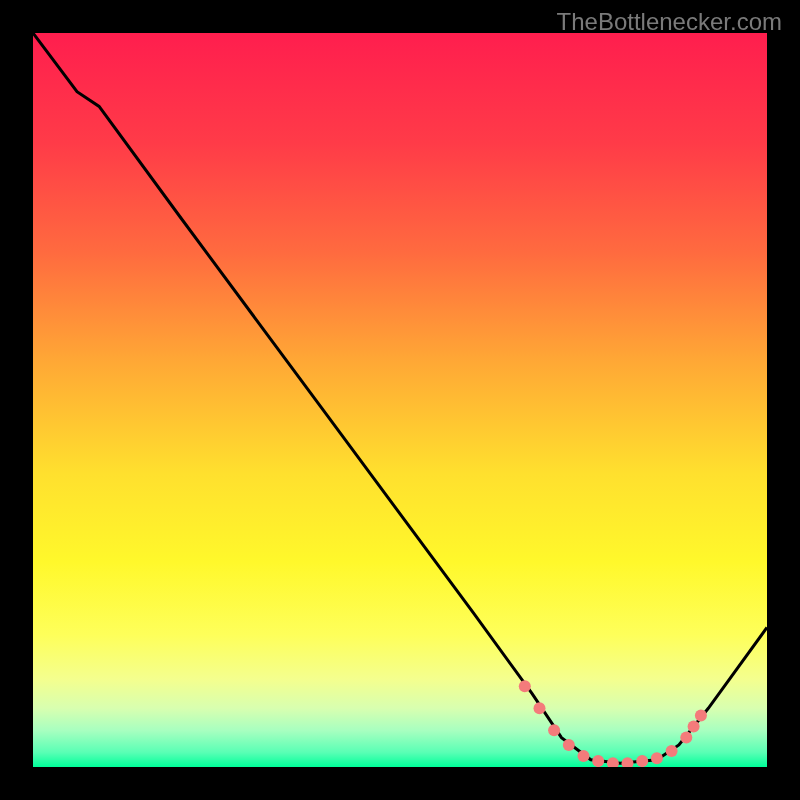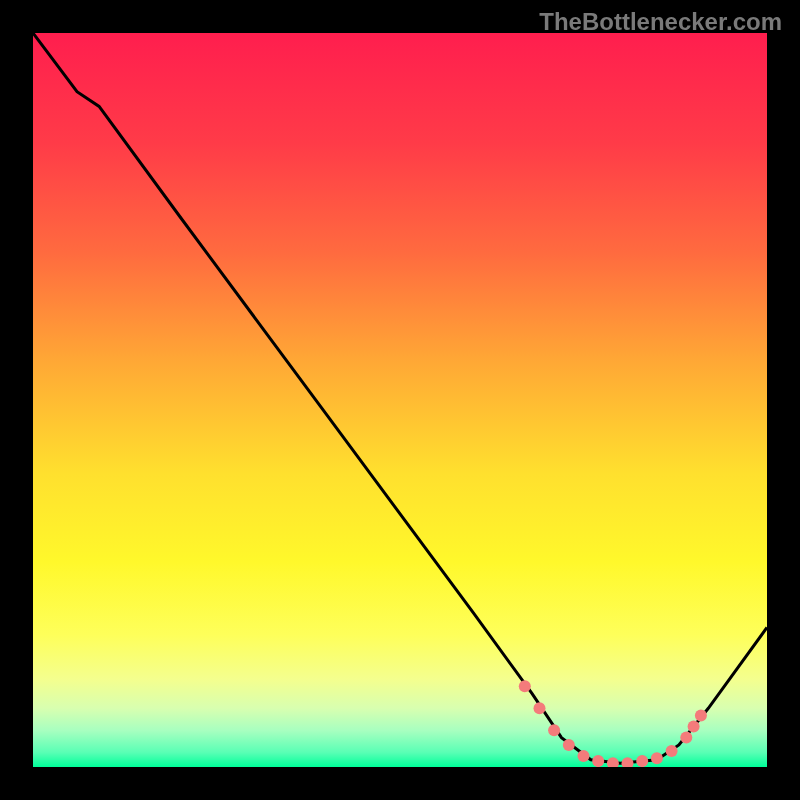--- a/index.html
+++ b/index.html
@@ -13,21 +13,21 @@
       background: #000;
       position: relative;
       font-family: Arial, sans-serif;
     }
     .watermark {
       position: absolute;
       top: 8px;
       right: 18px;
       color: #7a7a7a;
       font-size: 24px;
-      font-weight: bold;
+      font-weight: normal;
       z-index: 10;
     }
     .chart-area {
       position: absolute;
       top: 33px;
       left: 33px;
       width: 734px;
       height: 734px;
       overflow: hidden;
     }

